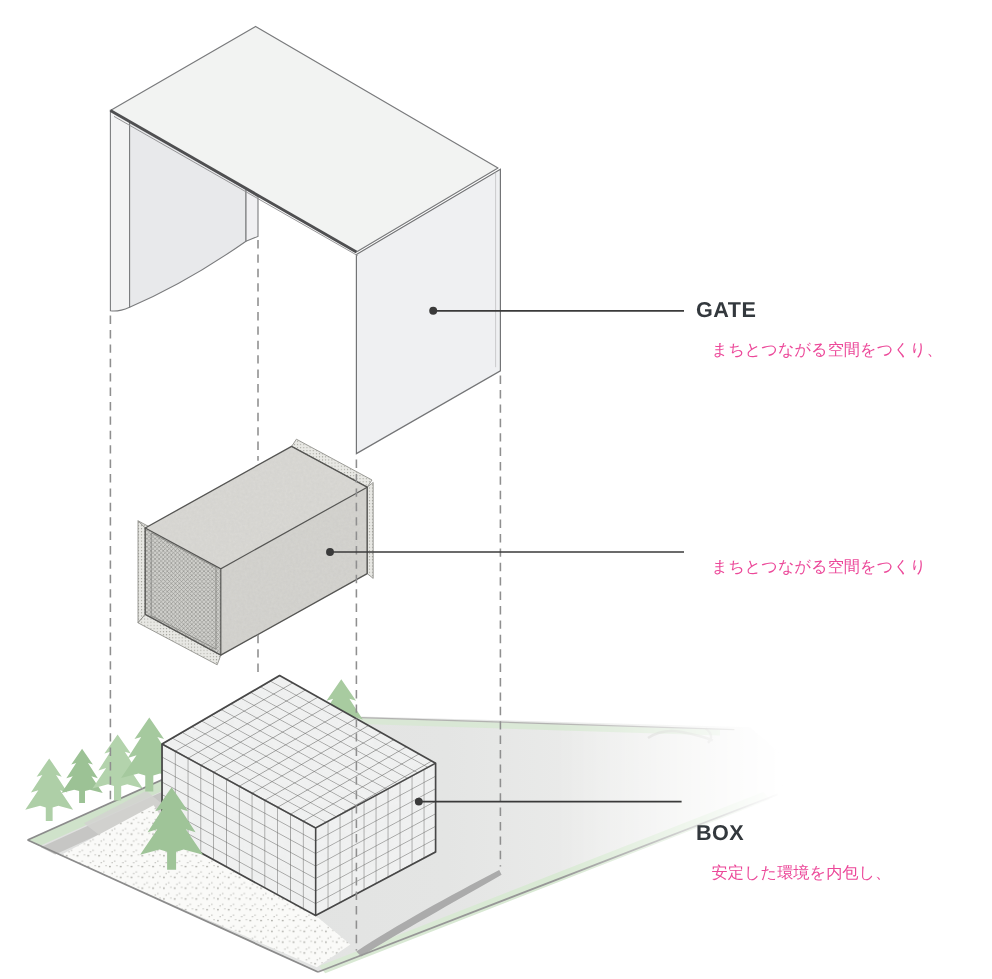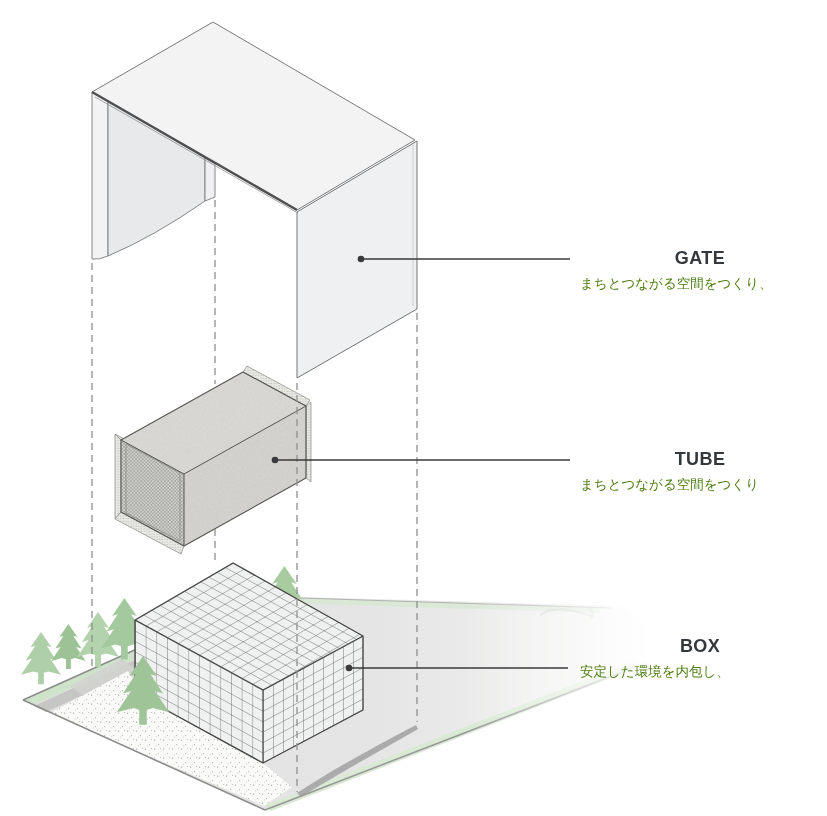--- a/index.html
+++ b/index.html
@@ -4,28 +4,28 @@
 <style>
   html,body{margin:0;padding:0;background:#ffffff;}
   #stage{
     position:relative;width:827px;height:816px;background:#ffffff;overflow:hidden;
     font-family:"Liberation Sans","DejaVu Sans",sans-serif;
   }
   #diagram-svg{position:absolute;left:0;top:0;}
   .label{position:absolute;left:580px;width:240px;}
   .label h3{
     margin:0 0 5px 0;font-size:18px;line-height:20px;font-weight:700;
-    color:#33383d;letter-spacing:.4px;text-align:center;
+    color:#33383d;letter-spacing:.4px;
   }
   .label p{
-    margin:0;font-size:13.5px;line-height:21px;color:#4d7c0f;
+    margin:13px;font-size:13.5px;line-height:21px;color:#ec4899;
   }
   #label-gate{top:248px;}
   #label-tube{top:449px;}
-  #label-box{top:636px;}
+  #label-box{top:684px;}
 </style>
 </head>
 <body>
 
 <div id="stage">
 
 <svg id="diagram-svg" width="827" height="816" viewBox="0 0 827 816">
   <defs>
 
     <filter id="grain" x="-5%" y="-5%" width="110%" height="110%">
@@ -209,21 +209,20 @@
     </g>
   </g>
 </svg>
 
   <div class="label" id="label-gate">
     <h3>GATE</h3>
     <p>まちとつながる空間をつくり、</p>
   </div>
 
   <div class="label" id="label-tube">
-    <h3>TUBE</h3>
     <p>まちとつながる空間をつくり</p>
   </div>
 
   <div class="label" id="label-box">
     <h3>BOX</h3>
     <p>安定した環境を内包し、</p>
   </div>
 
 </div>
 

